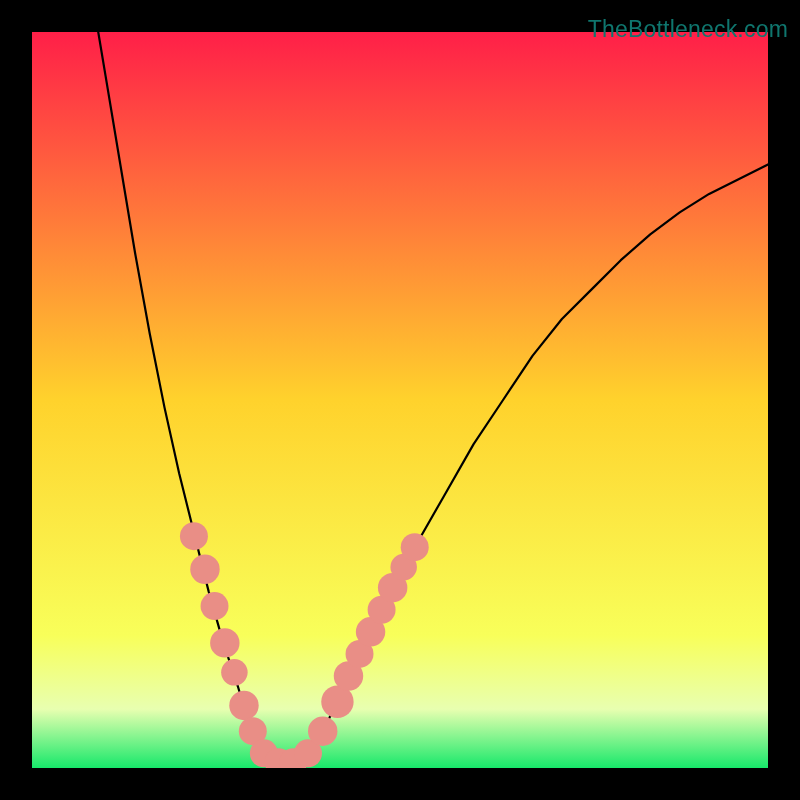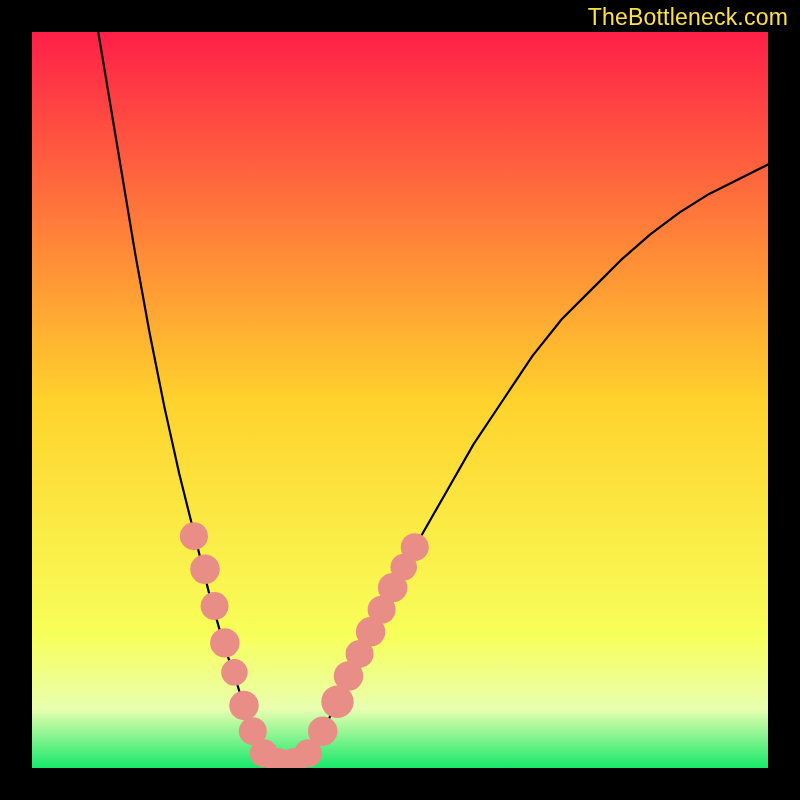--- a/index.html
+++ b/index.html
@@ -20,25 +20,25 @@
   .plot-area {
     position: absolute;
     left: 32px;
     top: 32px;
     width: 736px;
     height: 736px;
     overflow: hidden;
   }
   .watermark {
     position: absolute;
-    top: 4px;
+    top: 16px;
     right: 12px;
     font-family: Arial, Helvetica, sans-serif;
     font-size: 23px;
-    color: #fde047;
+    color: #0f766e;
     letter-spacing: 0.2px;
   }
 </style>
 </head>
 <body>
 
 <div class="chart-frame">
   <div class="plot-area">
     <svg id="chart-svg" width="736" height="736" viewBox="0 0 736 736" preserveAspectRatio="none">
       <defs>

